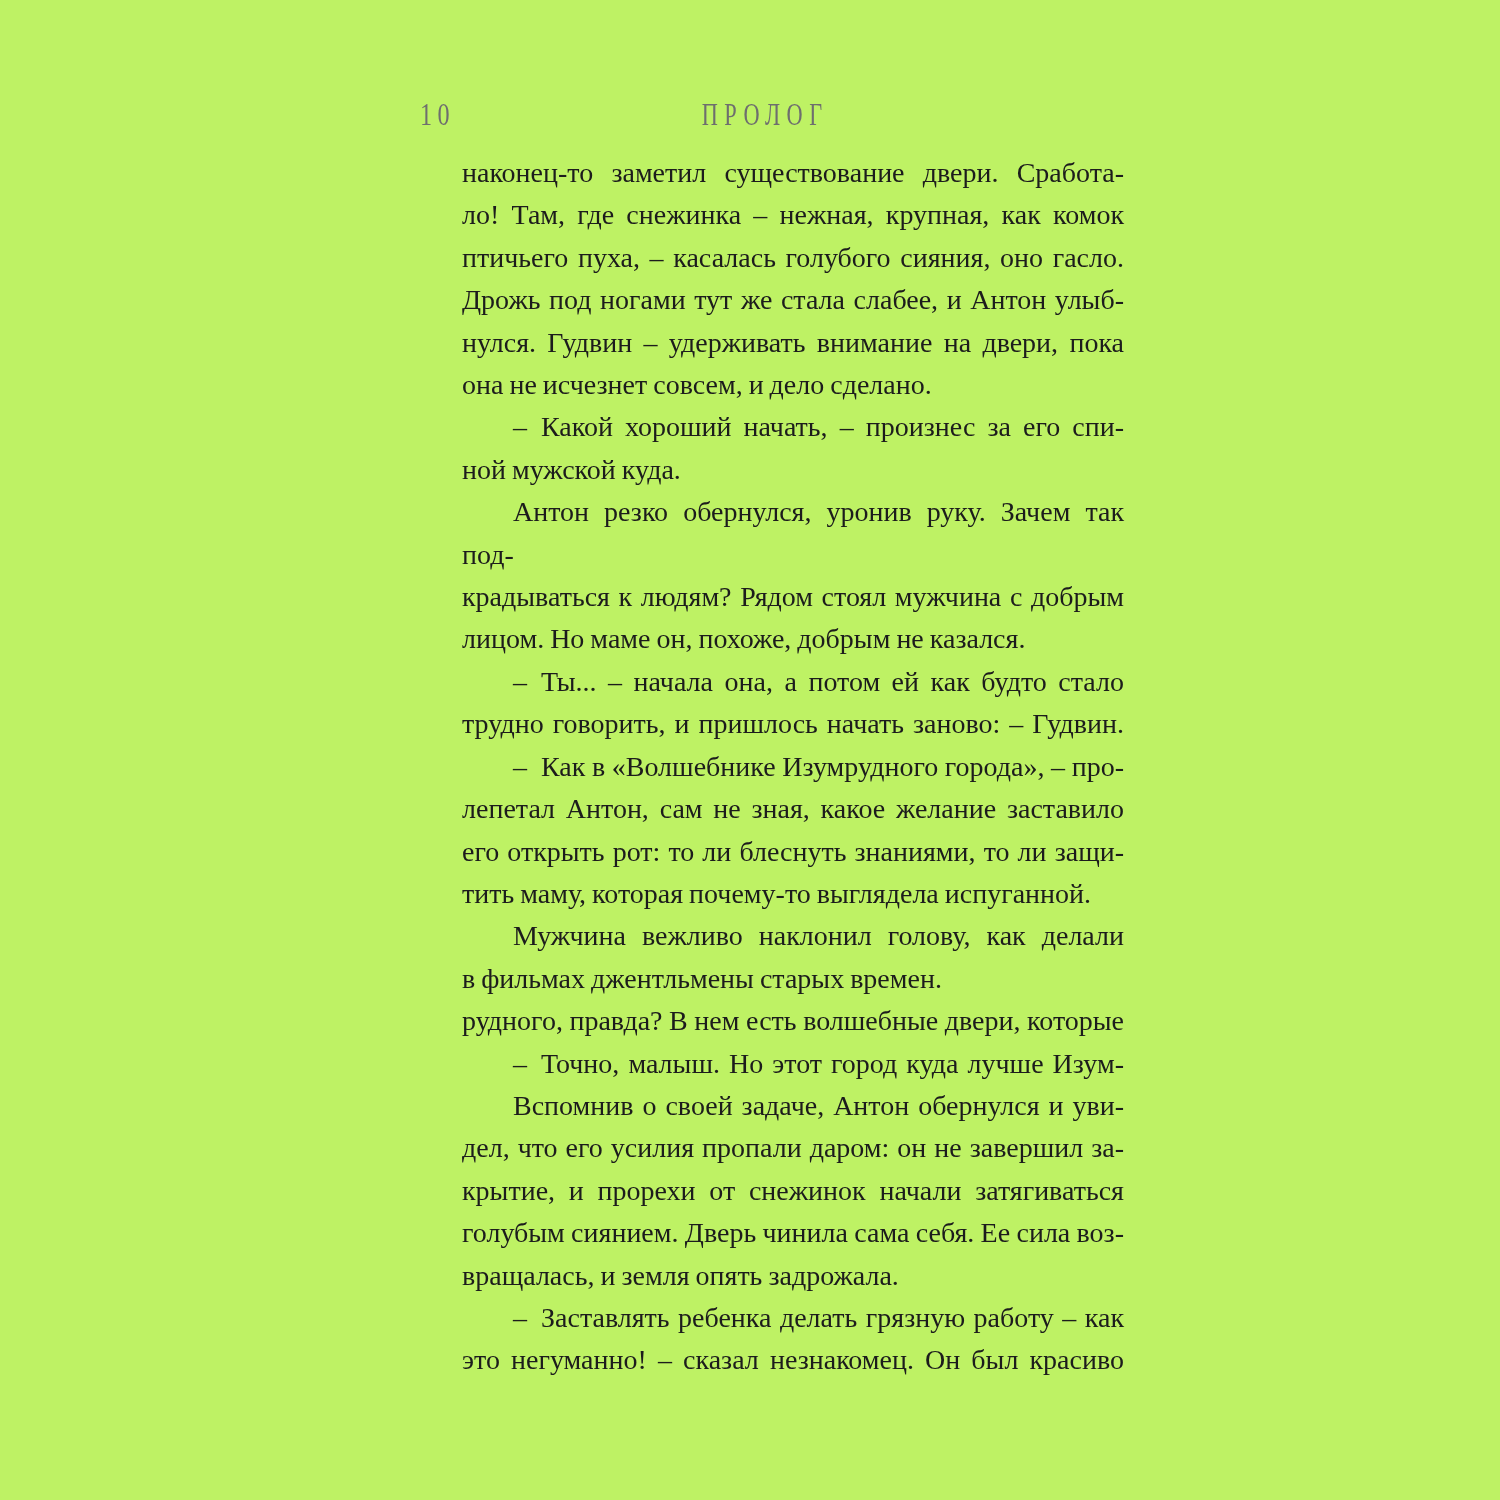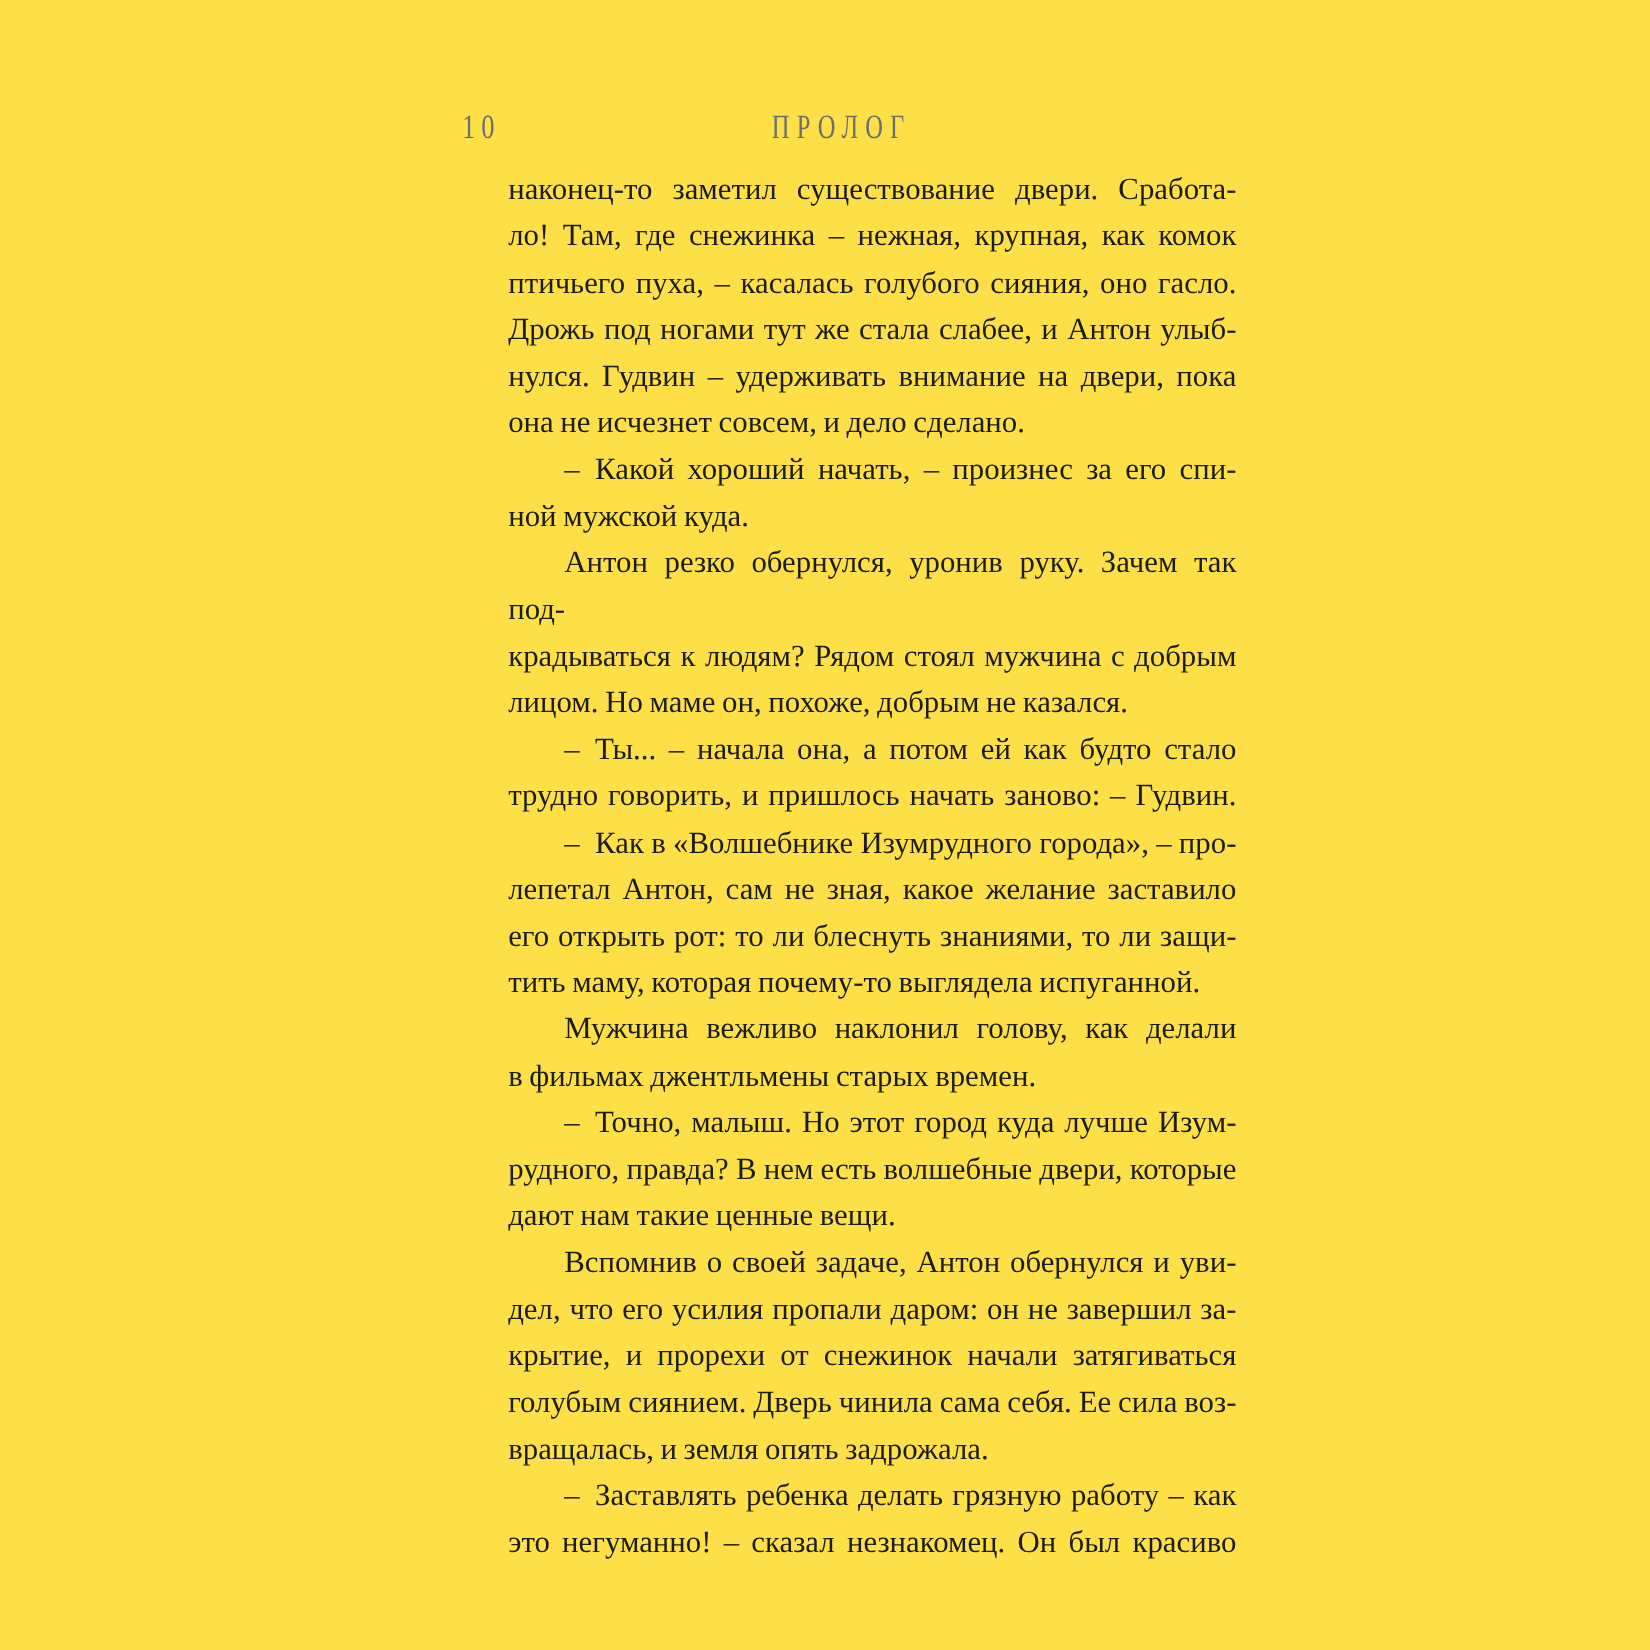--- a/index.html
+++ b/index.html
@@ -4,21 +4,21 @@
 <style>
   html, body {
     margin: 0;
     padding: 0;
     background: #ffffff;
   }
   .page {
     position: relative;
     width: 1500px;
     height: 1500px;
-    background: #fde047;
+    background: #bef264;
     font-family: "Liberation Serif", "DejaVu Serif", serif;
     overflow: hidden;
   }
   .running-header {
     position: absolute;
     top: 98px;
     left: 420px;
     width: 704px;
     height: 34px;
     color: #6e6e6e;
@@ -107,23 +107,22 @@
         <div class="line indent">– Как в «Волшебнике Изумрудного города», – про-</div>
         <div class="line">лепетал Антон, сам не зная, какое желание заставило</div>
         <div class="line">его открыть рот: то ли блеснуть знаниями, то ли защи-</div>
         <div class="line para-end">тить маму, которая почему-то выглядела испуганной.</div>
       </div>
       <div>
         <div class="line indent">Мужчина вежливо наклонил голову, как делали</div>
         <div class="line para-end">в фильмах джентльмены старых времен.</div>
       </div>
       <div>
+        <div class="line">рудного, правда? В нем есть волшебные двери, которые</div>
         <div class="line indent">– Точно, малыш. Но этот город куда лучше Изум-</div>
-        <div class="line">рудного, правда? В нем есть волшебные двери, которые</div>
-        <div class="line para-end">дают нам такие ценные вещи.</div>
       </div>
       <div>
         <div class="line indent">Вспомнив о своей задаче, Антон обернулся и уви-</div>
         <div class="line">дел, что его усилия пропали даром: он не завершил за-</div>
         <div class="line">крытие, и прорехи от снежинок начали затягиваться</div>
         <div class="line">голубым сиянием. Дверь чинила сама себя. Ее сила воз-</div>
         <div class="line para-end">вращалась, и земля опять задрожала.</div>
       </div>
       <div>
         <div class="line indent">– Заставлять ребенка делать грязную работу – как</div>

